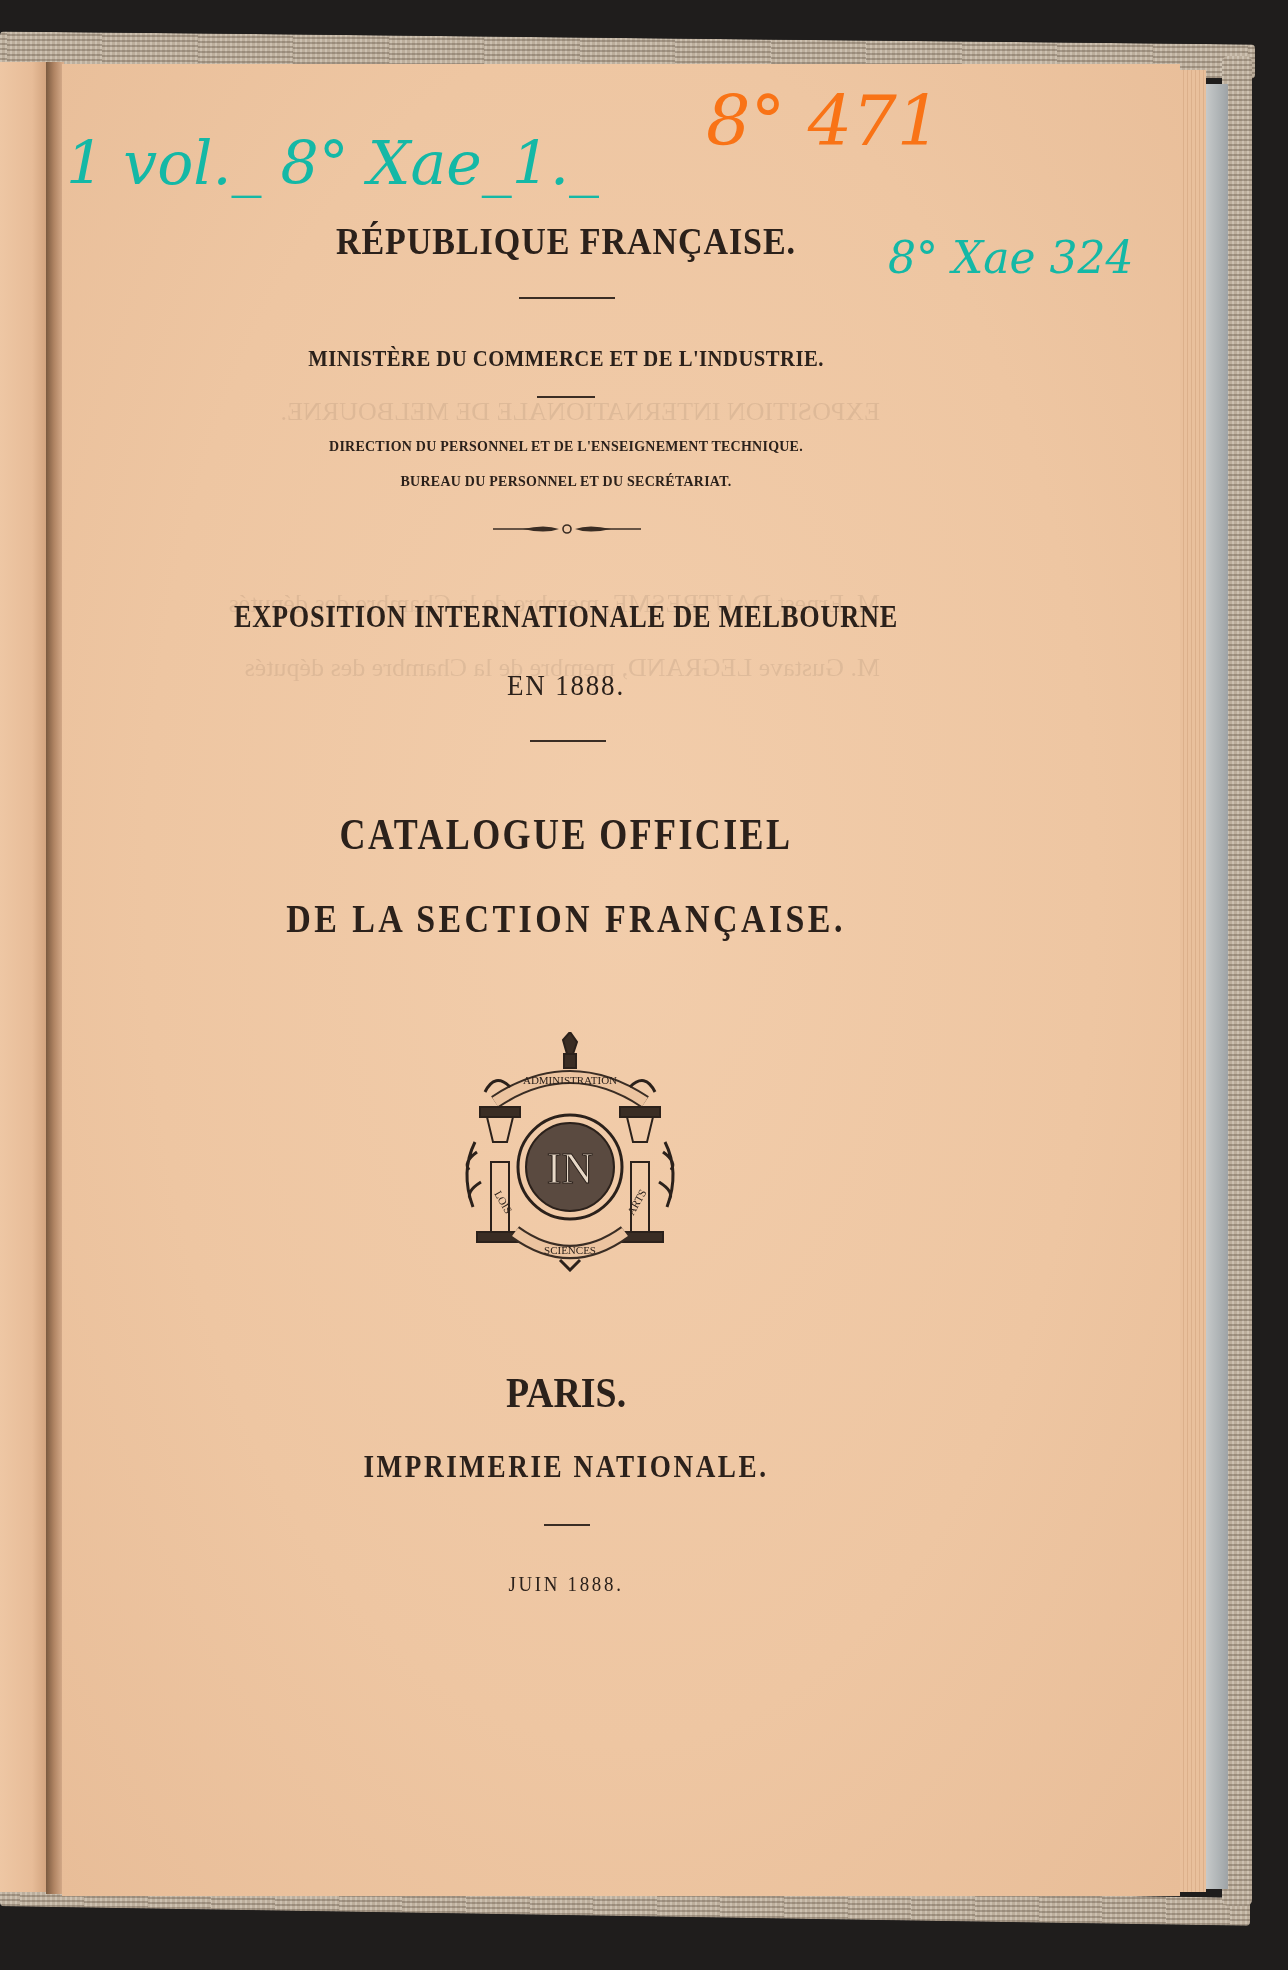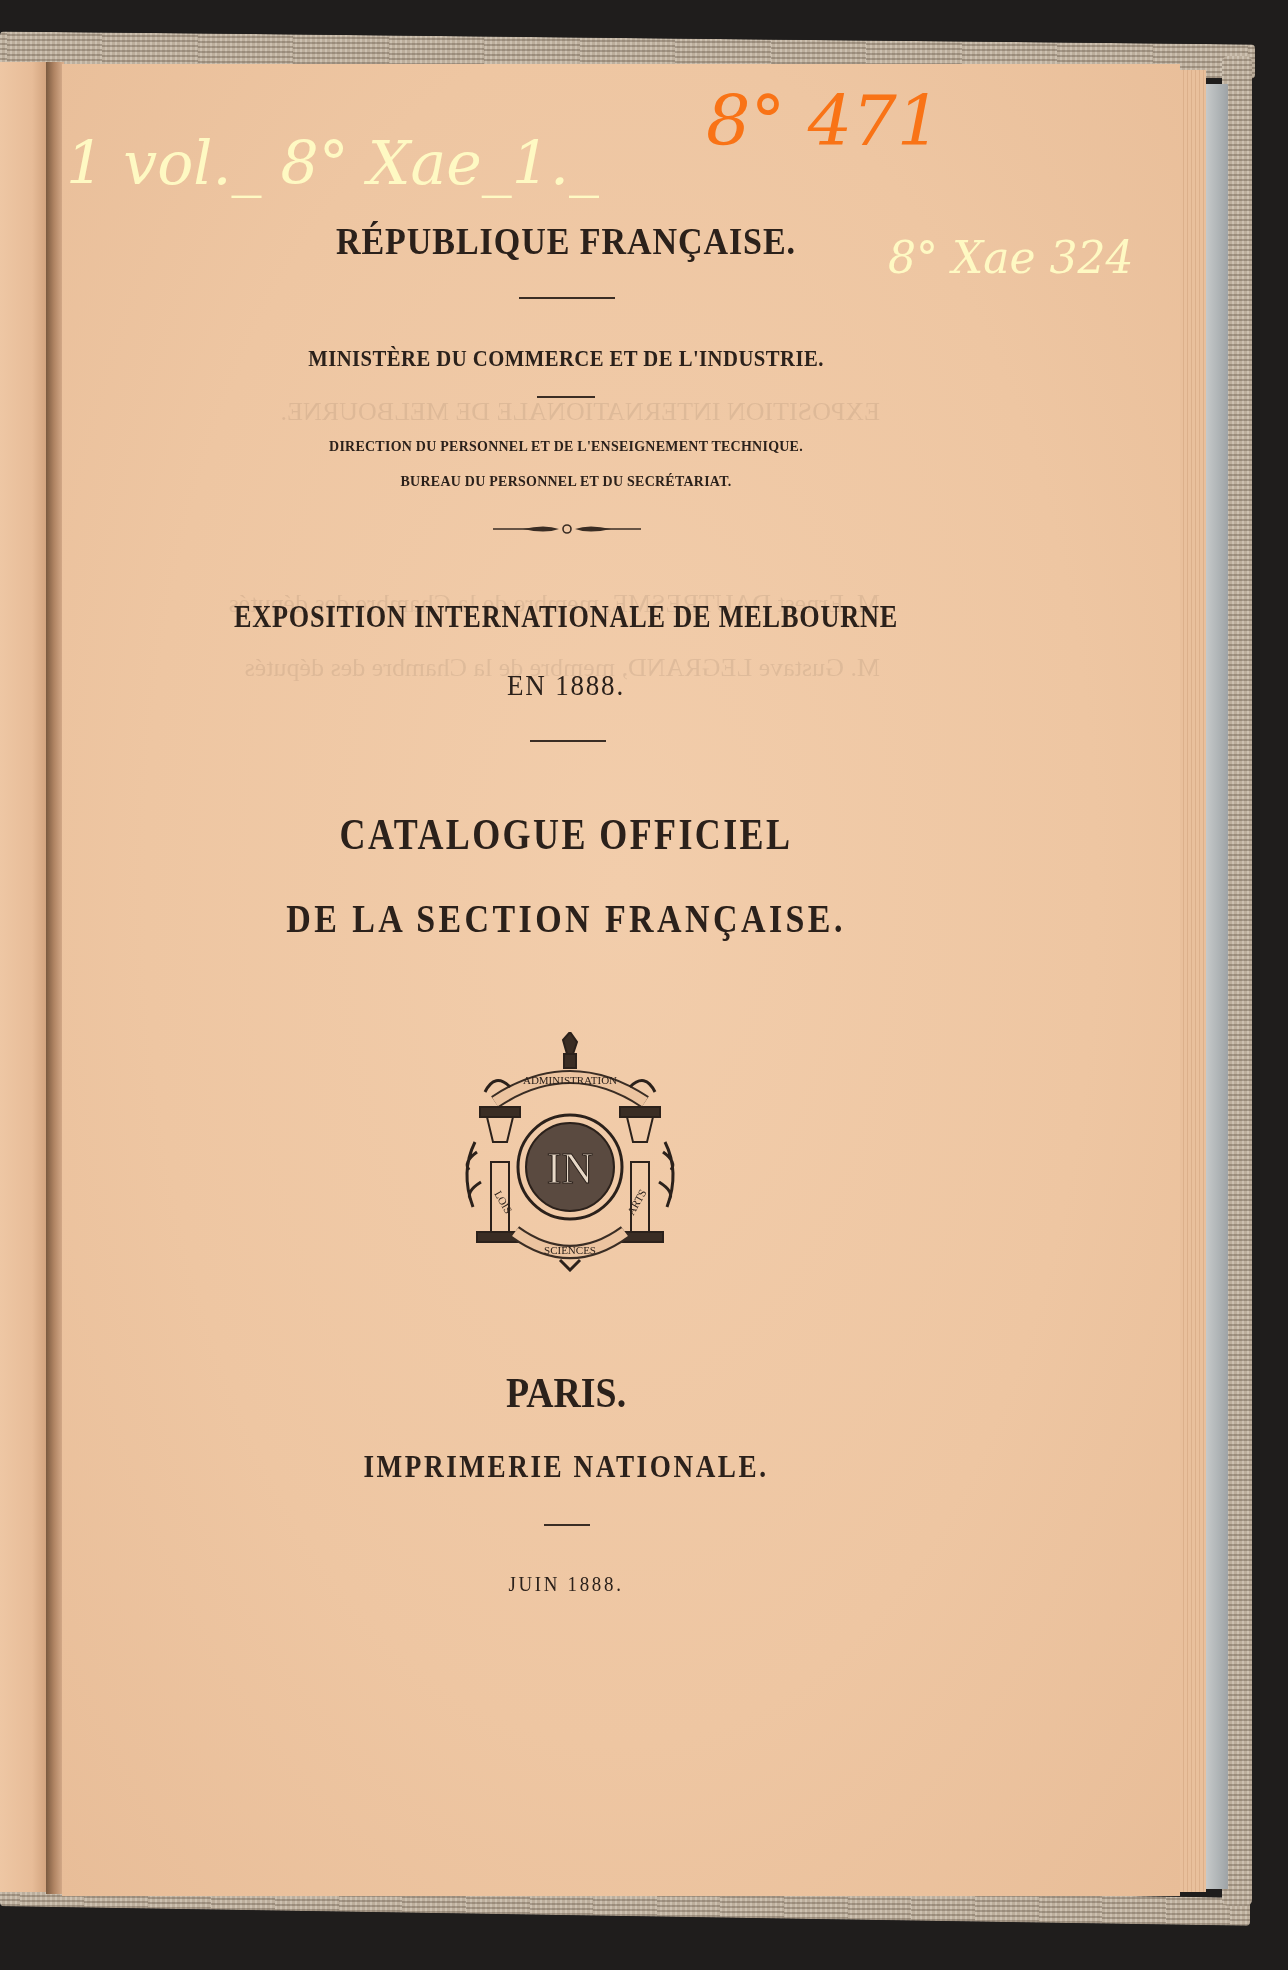--- a/index.html
+++ b/index.html
@@ -39,21 +39,21 @@
   }
   #board-edge {
     position: absolute; left: 1204px; top: 84px; width: 22px; height: 1805px;
     background: linear-gradient(90deg, #c6c9c9 0%, #aeb3b5 60%, #9ea3a6 100%);
     border-left: 2px solid #e2e4e3;
   }
 
   .ink { color: #2b211b; }
   .hand {
     position: absolute; font-family: "DejaVu Serif", serif; font-style: italic;
-    color: #fef9c3; white-space: nowrap;
+    color: #14b8a6; white-space: nowrap;
   }
   .ctr { position: absolute; left: 62px; width: 1008px; text-align: center; white-space: nowrap; }
 
   #h-republique { top: 220px; font-size: 37px; font-weight: bold; letter-spacing: 1px; transform: scaleX(0.92); }
   #h-ministere { top: 346px; font-size: 23px; font-weight: bold; letter-spacing: 0.5px; transform: scaleX(0.9); }
   #h-direction { top: 437px; font-size: 15.5px; font-weight: bold; letter-spacing: 0.3px; transform: scaleX(0.9); }
   #h-bureau { top: 472px; font-size: 15.5px; font-weight: bold; letter-spacing: 0.3px; transform: scaleX(0.9); }
   #h-exposition { top: 598px; font-size: 32px; font-weight: bold; letter-spacing: 1px; transform: scaleX(0.82); }
   #h-en1888 { top: 668px; font-size: 30px; letter-spacing: 2px; transform: scaleX(0.9); }
   #h-catalogue { top: 808px; font-size: 45px; font-weight: bold; letter-spacing: 3px; transform: scaleX(0.8); }

